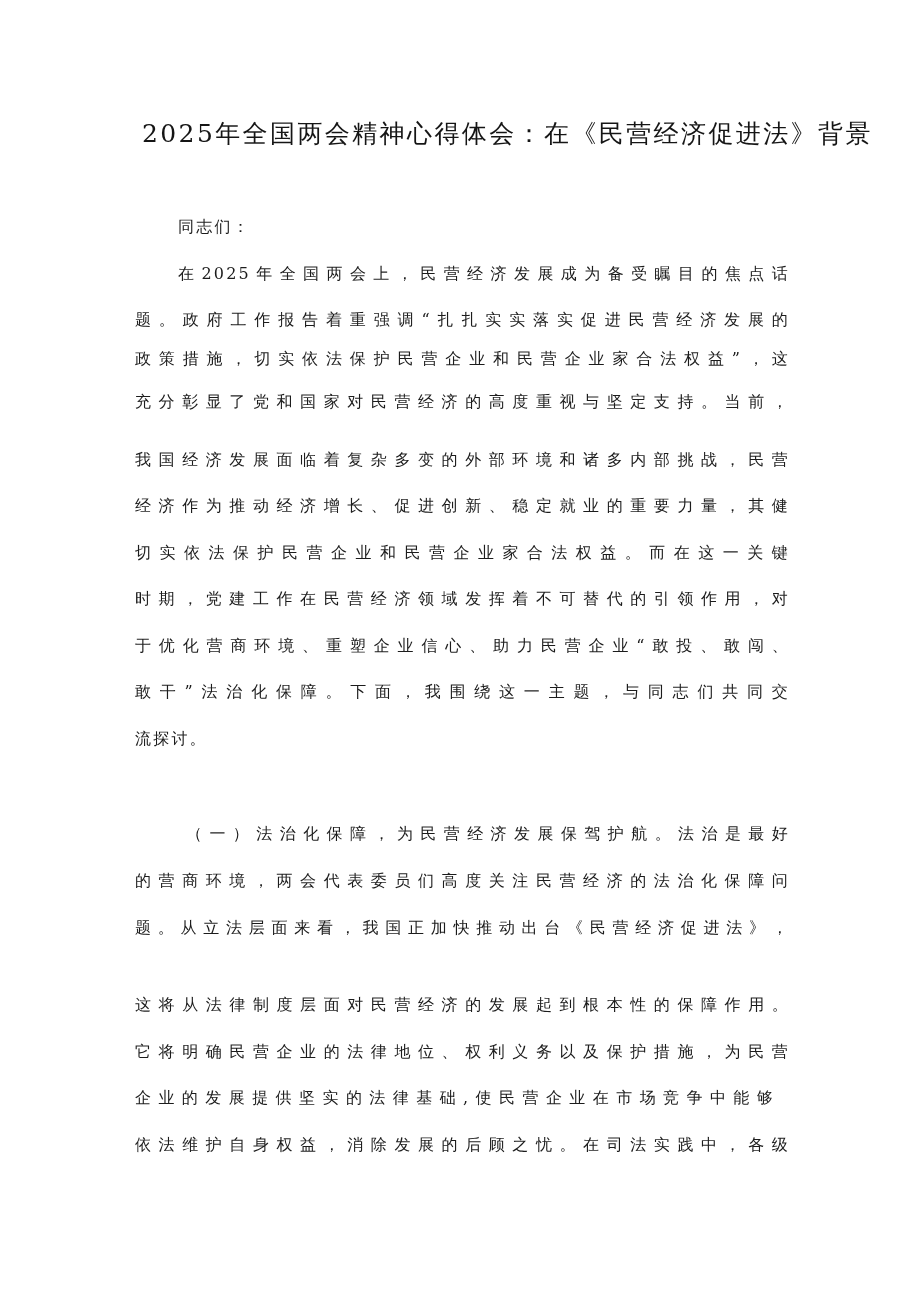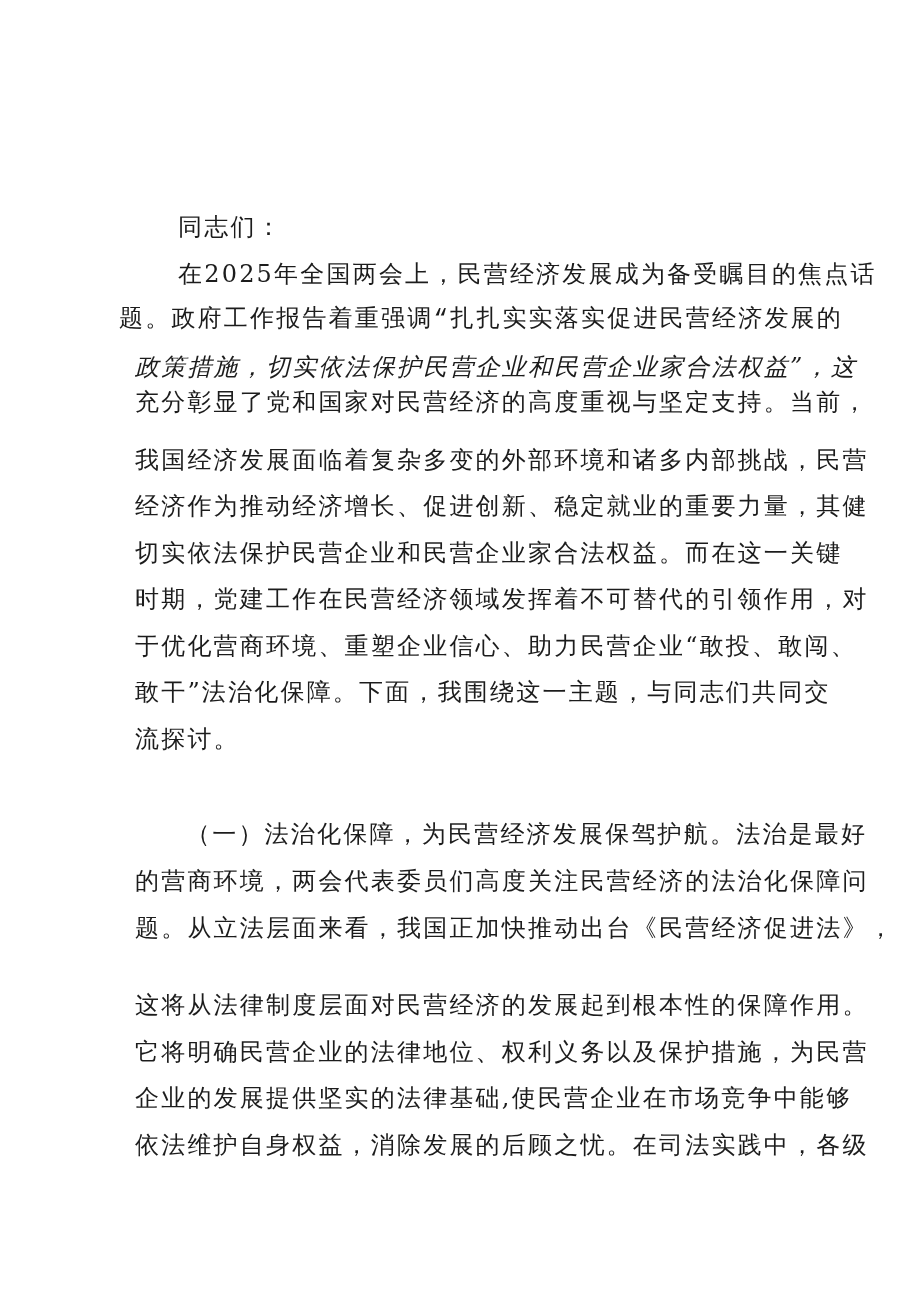--- a/index.html
+++ b/index.html
@@ -18,48 +18,49 @@
   .page {
     position: absolute;
     left: 0; top: 0;
     width: 920px;
     height: 1301px;
     background: #ffffff;
   }
   .line {
     position: absolute;
     white-space: nowrap;
-    font-size: 24px;
+    font-size: 16px;
     line-height: 30px;
     letter-spacing: 2.2px;
     color: #1c1c1c;
   }
   .title-line {
     font-size: 25px;
     letter-spacing: 2.4px;
     color: #151515;
   }
   .justify {
     text-align: justify;
     text-align-last: justify;
     width: 655px;
   }
 </style>
 </head>
 <body>
 
 <div class="page">
 
+  <div class="line title-line" style="left:142px; top:119px;">2025年全国两会精神心得体会：在《民营经济促进法》背景</div>
 
   <div class="line" style="left:178px; top:212px;">同志们：</div>
 
   <div>
     <div class="line" style="left:178px; top:259px; width:612px; text-align:justify; text-align-last:justify;">在2025年全国两会上，民营经济发展成为备受瞩目的焦点话</div>
-    <div class="line justify" style="left:119px; top:305px;font-family:Liberation Mono, monospace;">题。政府工作报告着重强调“扎扎实实落实促进民营经济发展的</div>
-    <div class="line justify" style="left:135px; top:352px;font-style:italic;">政策措施，切实依法保护民营企业和民营企业家合法权益”，这</div>
+    <div class="line justify" style="left:135px; top:305px;">题。政府工作报告着重强调“扎扎实实落实促进民营经济发展的</div>
+    <div class="line justify" style="left:135px; top:344px;">政策措施，切实依法保护民营企业和民营企业家合法权益”，这</div>
     <div class="line justify" style="left:135px; top:387px;">充分彰显了党和国家对民营经济的高度重视与坚定支持。当前，</div>
     <div class="line justify" style="left:135px; top:445px;">我国经济发展面临着复杂多变的外部环境和诸多内部挑战，民营</div>
     <div class="line justify" style="left:135px; top:491px;">经济作为推动经济增长、促进创新、稳定就业的重要力量，其健</div>
     <div class="line justify" style="left:135px; top:538px;">切实依法保护民营企业和民营企业家合法权益。而在这一关键</div>
     <div class="line justify" style="left:135px; top:584px;">时期，党建工作在民营经济领域发挥着不可替代的引领作用，对</div>
     <div class="line justify" style="left:135px; top:631px;">于优化营商环境、重塑企业信心、助力民营企业“敢投、敢闯、</div>
     <div class="line justify" style="left:135px; top:677px;">敢干”法治化保障。下面，我围绕这一主题，与同志们共同交</div>
     <div class="line" style="left:135px; top:724px;">流探讨。</div>
   </div>
 

